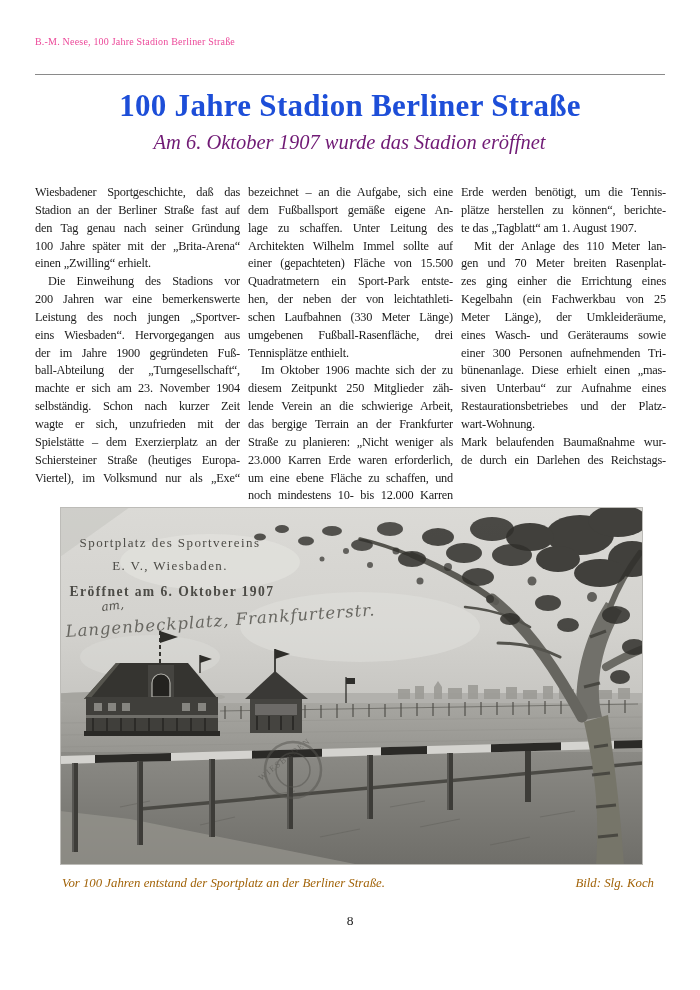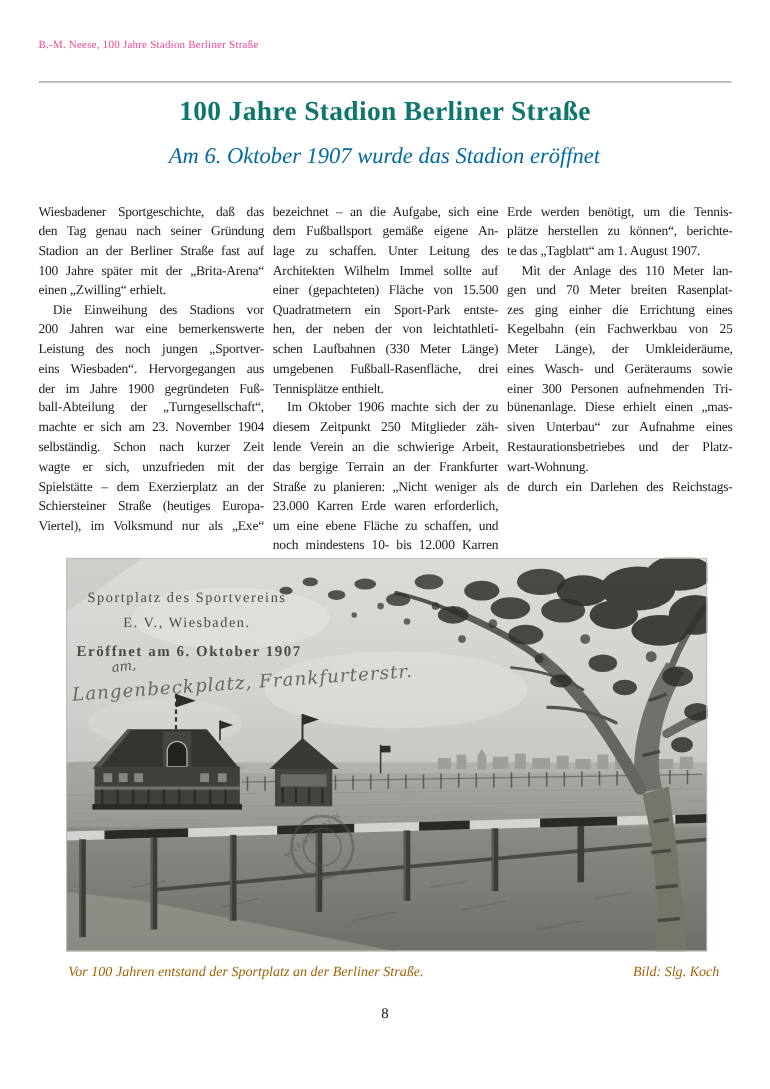--- a/index.html
+++ b/index.html
@@ -1,23 +1,23 @@
 <!DOCTYPE html>
 <html><head>
 <meta charset="utf-8">
 <style>
   html,body{margin:0;padding:0;background:#e8e8e8;}
   .page{position:relative;width:700px;height:990px;background:#ffffff;margin:0 auto;
         font-family:"Liberation Serif","DejaVu Serif",serif;color:#1b1b1b;overflow:hidden;}
   .runhead{position:absolute;left:35px;top:36px;font-size:10px;letter-spacing:.2px;color:#ec4899;}
   .rule{position:absolute;left:35px;top:74px;width:630px;height:1px;background:#8a8a8a;}
   .title{position:absolute;left:0;top:88px;width:700px;text-align:center;
-         font-size:25px;font-weight:bold;letter-spacing:.3px;color:#0f766e;white-space:nowrap;font-family:Liberation Serif, serif;}
+         font-size:31px;font-weight:bold;letter-spacing:.3px;color:#1d4ed8;white-space:nowrap;font-family:Liberation Serif, serif;}
   .subtitle{position:absolute;left:0;top:131px;width:699px;text-align:center;
-            font-style:italic;font-size:20.5px;color:#0369a1;white-space:nowrap;}
+            font-style:italic;font-size:20.5px;color:#701a75;white-space:nowrap;}
   .columns{position:absolute;left:35px;top:184px;width:630px;display:flex;gap:8px;}
   .col{width:205px;min-width:205px;}
   .line{font-size:12.3px;line-height:17.85px;height:17.85px;letter-spacing:-0.2px;
         text-align:justify;text-align-last:justify;overflow:hidden;word-spacing:.2px;}
   .line.end{text-align-last:left;}
   .line.indent{text-indent:13px;}
   figure.photo{position:absolute;left:60px;top:507px;width:583px;height:358px;margin:0;}
   figure.photo svg{display:block;}
   .caption-row{position:absolute;left:62px;top:876px;width:592px;display:flex;
                justify-content:space-between;font-style:italic;font-size:12.8px;color:#a16207;}
@@ -32,22 +32,22 @@
 
   <div class="runhead">B.-M. Neese, 100 Jahre Stadion Berliner Straße</div>
   <div class="rule"></div>
 
   <h1 class="title" style="margin:0;">100 Jahre Stadion Berliner Straße</h1>
   <div class="subtitle">Am 6. Oktober 1907 wurde das Stadion eröffnet</div>
 
   <div class="columns">
     <div class="col">
         <div class="line">Wiesbadener Sportgeschichte, daß das</div>
+        <div class="line">Stadion an der Berliner Straße fast auf</div>
         <div class="line">den Tag genau nach seiner Gründung</div>
-        <div class="line">Stadion an der Berliner Straße fast auf</div>
         <div class="line">100 Jahre später mit der „Brita-Arena“</div>
         <div class="line end">einen „Zwilling“ erhielt.</div>
         <div class="line indent">Die Einweihung des Stadions vor</div>
         <div class="line">200 Jahren war eine bemerkenswerte</div>
         <div class="line">Leistung des noch jungen „Sportver-</div>
         <div class="line">eins Wiesbaden“. Hervorgegangen aus</div>
         <div class="line">der im Jahre 1900 gegründeten Fuß-</div>
         <div class="line">ball-Abteilung der „Turngesellschaft“,</div>
         <div class="line">machte er sich am 23. November 1904</div>
         <div class="line">selbständig. Schon nach kurzer Zeit</div>
@@ -84,20 +84,21 @@
         <div class="line">gen und 70 Meter breiten Rasenplat-</div>
         <div class="line">zes ging einher die Errichtung eines</div>
         <div class="line">Kegelbahn (ein Fachwerkbau von 25</div>
         <div class="line">Meter Länge), der Umkleideräume,</div>
         <div class="line">eines Wasch- und Geräteraums sowie</div>
         <div class="line">einer 300 Personen aufnehmenden Tri-</div>
         <div class="line">bünenanlage. Diese erhielt einen „mas-</div>
         <div class="line">siven Unterbau“ zur Aufnahme eines</div>
         <div class="line">Restaurationsbetriebes und der Platz-</div>
         <div class="line end">wart-Wohnung.</div>
+        <div class="line">Mark belaufenden Baumaßnahme wur-</div>
         <div class="line">de durch ein Darlehen des Reichstags-</div>
       </div>
   </div>
 
   <figure class="photo">
     <svg width="583" height="358" viewBox="0 0 583 358" xmlns="http://www.w3.org/2000/svg">
       <defs>
         <linearGradient id="sky" x1="0" y1="0" x2="0" y2="1">
           <stop offset="0" stop-color="#dbdad6"></stop>
             <stop offset=".6" stop-color="#d3d2ce"></stop>

